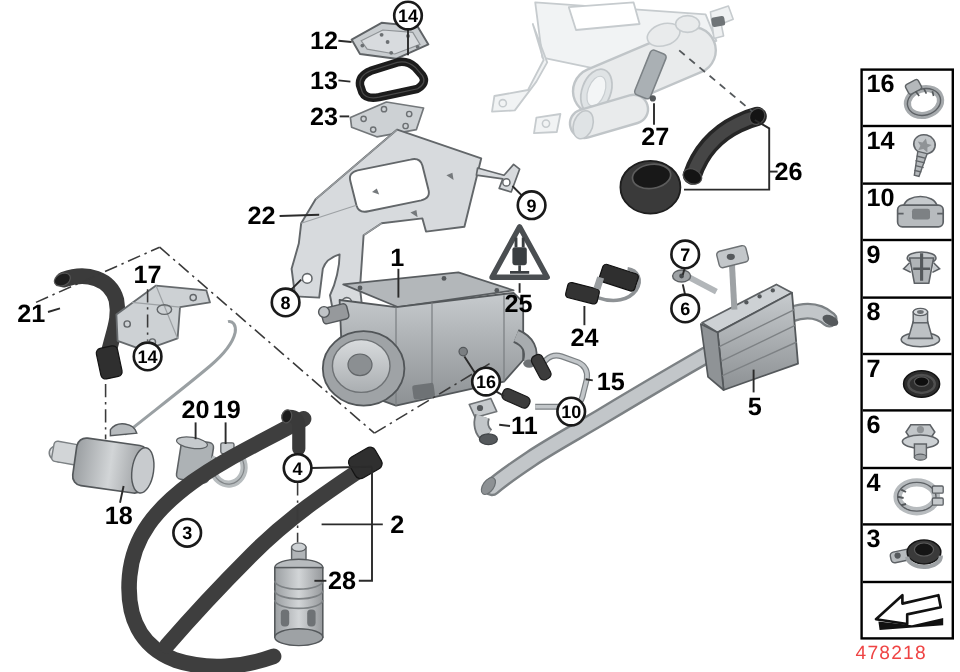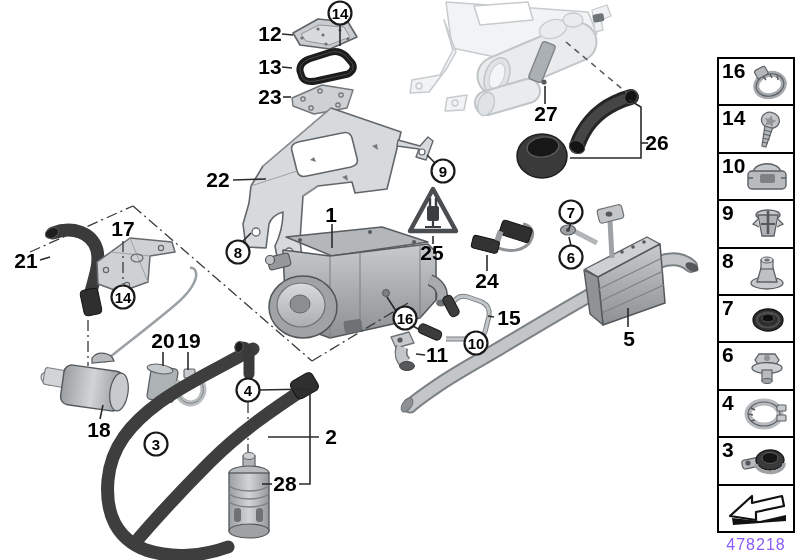--- a/index.html
+++ b/index.html
@@ -6,22 +6,22 @@
   #stage{position:relative;width:800px;height:560px;background:#ffffff;overflow:hidden;
          font-family:"Liberation Sans", sans-serif;}
   #drawing{position:absolute;left:0;top:0;}
   
   #legend{position:absolute;left:717px;top:57px;width:78px;height:476px;
           border:2px solid #000;display:flex;flex-direction:column;background:#fff;box-sizing:border-box;}
   .lcell{flex:1 1 auto;position:relative;border-bottom:2px solid #000;}
   .lcell:last-child{border-bottom:none;}
   .lnum{position:absolute;left:3px;top:0px;font-size:21px;font-weight:bold;color:#000;line-height:1.1;}
   .licon{position:absolute;right:0px;bottom:1px;}
-  #footer-num{position:absolute;left:713px;top:536px;width:86px;text-align:center;
-              font-size:16px;color:#8b5cf6;letter-spacing:1px;}
+  #footer-num{position:absolute;left:713px;top:536px;width:86px;
+              font-size:16px;color:#ef4444;letter-spacing:1px;}
   text.plbl{font-family:"Liberation Sans",sans-serif;font-size:21px;font-weight:bold;fill:#000;}
   text.clbl{font-family:"Liberation Sans",sans-serif;font-size:15px;font-weight:bold;fill:#000;}
 </style>
 </head>
 <body>
 
 <div id="stage">
 <svg id="drawing" width="800" height="560" viewBox="0 0 800 560">
   <defs>
     <linearGradient id="gmetal" x1="0" y1="0" x2="0" y2="1">

